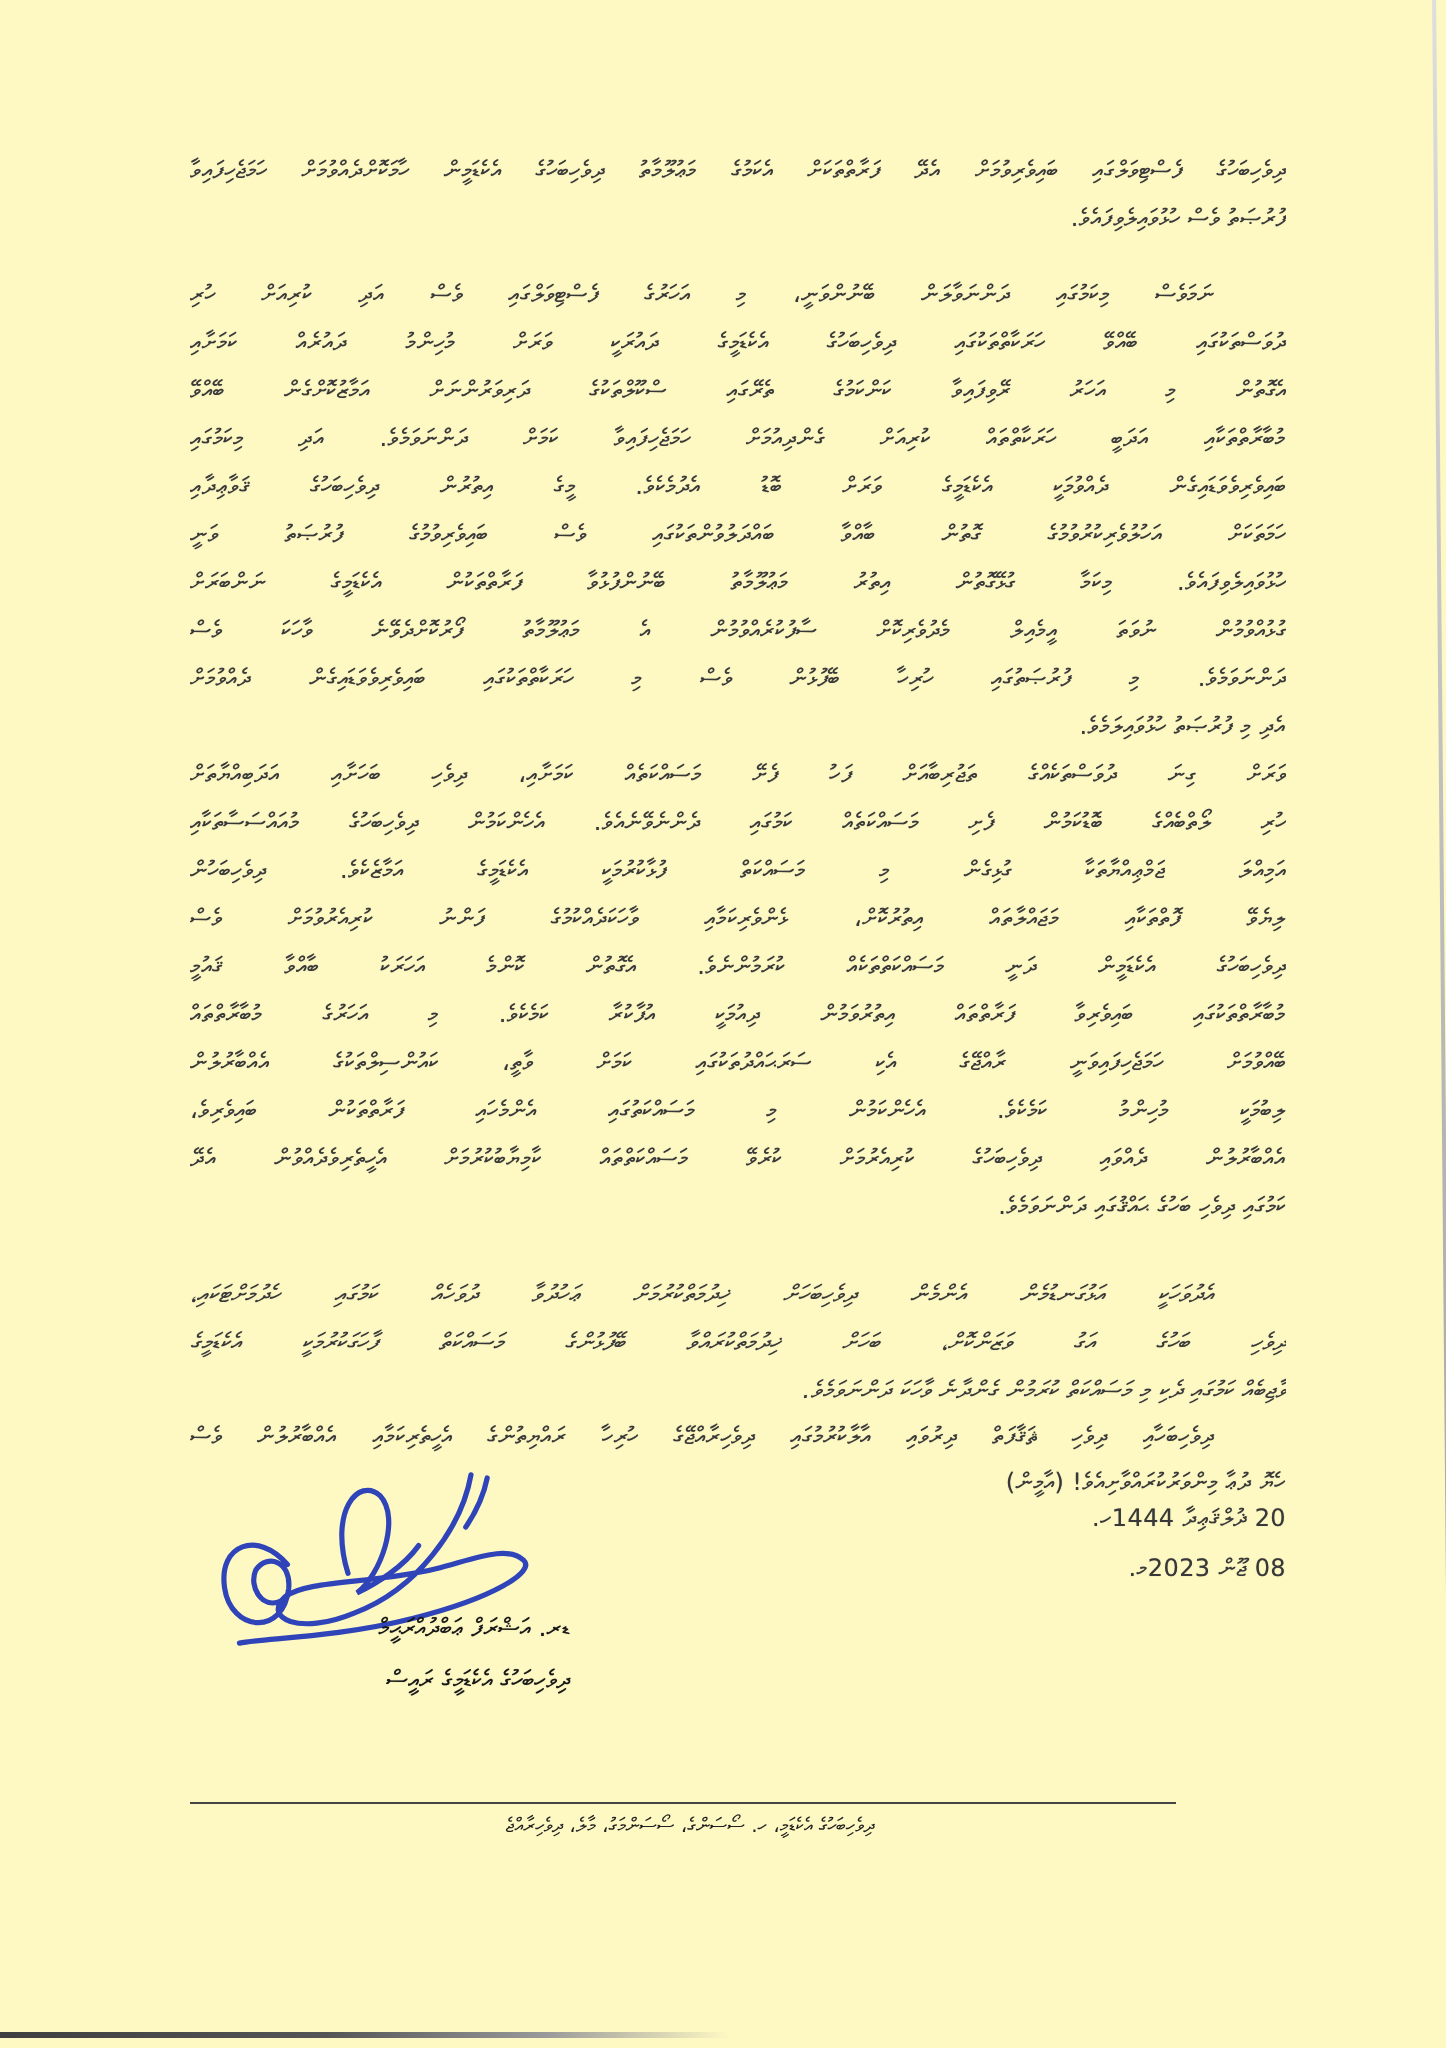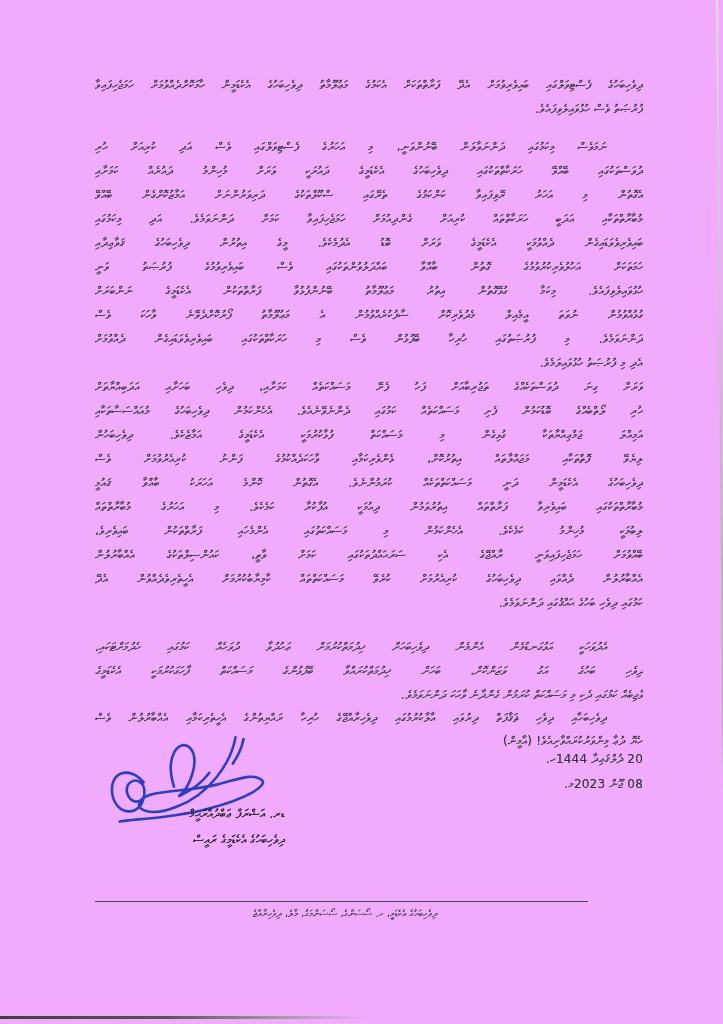--- a/index.html
+++ b/index.html
@@ -3,21 +3,21 @@
 <meta charset="utf-8">
 <style>
   html,body{margin:0;padding:0;}
   body{
     width:723px;height:1024px;
     background:#ffffff;
     font-family:"DejaVu Sans", sans-serif;
     position:relative;
     overflow:hidden;
   }
-  .page{position:absolute;inset:0;background:#f0abfc;}
+  .page{position:absolute;inset:0;background:#fef9c3;}
 
   
   .scan-edge-right{
     position:absolute;left:716px;top:-6px;width:2px;height:1040px;
     background:linear-gradient(to bottom,#dedede 0%,#c2c2c2 35%,#a8a8a8 75%,#8f8f8f 100%);
     transform:rotate(-0.5deg);transform-origin:top center;
   }
   .scan-edge-bottom{
     position:absolute;left:0;top:1016px;width:365px;height:3px;
     background:linear-gradient(to right,#3f3f3f 0%,#555 45%,#9a9a9a 75%,rgba(150,150,150,0) 100%);
@@ -100,22 +100,22 @@
           <div class="tline">ދަންނަވަމެވެ. މި ފުރުޞަތުގައި ހުރިހާ ބޭފުޅުން ވެސް މި ހަރަކާތްތަކުގައި ބައިވެރިވެވަޑައިގެން ދެއްވުމަށް</div>
           <div class="tline tline-end">އެދި މި ފުރުޞަތު ހުޅުވައިލަމެވެ.</div>
         </div>
         <div class="para">
           <div class="tline">ވަރަށް ގިނަ ދުވަސްތަކެއްގެ ތަޖުރިބާއަށް ފަހު ފެށޭ މަސައްކަތެއް ކަމަށާއި، ދިވެހި ބަހަށާއި އަދަބިއްޔާތަށް</div>
           <div class="tline">ހުރި ލޯތްބެއްގެ ބޮޑުކަމުން ފެށި މަސައްކަތެއް ކަމުގައި ދެންނެވޭނެއެވެ. އެހެންކަމުން ދިވެހިބަހުގެ މުއައްސަސާތަކާއި</div>
           <div class="tline">އަމިއްލަ ޖަމްޢިއްޔާތަކާ ގުޅިގެން މި މަސައްކަތް ފުޅާކުރުމަކީ އެކެޑަމީގެ އަމާޒެކެވެ. ދިވެހިބަހުން</div>
           <div class="tline">ލިޔެވޭ ފޮތްތަކާއި މަޖައްލާތައް އިތުރުކޮށް، ޅެންވެރިކަމާއި ވާހަކަދެއްކުމުގެ ފަންނު ކުރިއެރުވުމަށް ވެސް</div>
           <div class="tline">ދިވެހިބަހުގެ އެކެޑަމީން ދަނީ މަސައްކަތްތަކެއް ކުރަމުންނެވެ. އެގޮތުން ކޮންމެ އަހަރަކު ބާއްވާ ޤައުމީ</div>
           <div class="tline">މުބާރާތްތަކުގައި ބައިވެރިވާ ފަރާތްތައް އިތުރުވަމުން ދިއުމަކީ އުފާކުރާ ކަމެކެވެ. މި އަހަރުގެ މުބާރާތްތައް</div>
+          <div class="tline">ބޭއްވުމަށް ހަމަޖެހިފައިވަނީ ރާއްޖޭގެ އެކި ސަރަޙައްދުތަކުގައި ކަމަށް ވާތީ، ކައުންސިލްތަކުގެ އެއްބާރުލުން</div>
           <div class="tline">ލިބުމަކީ މުހިންމު ކަމެކެވެ. އެހެންކަމުން މި މަސައްކަތުގައި އެންމެހައި ފަރާތްތަކުން ބައިވެރިވެ،</div>
-          <div class="tline">ބޭއްވުމަށް ހަމަޖެހިފައިވަނީ ރާއްޖޭގެ އެކި ސަރަޙައްދުތަކުގައި ކަމަށް ވާތީ، ކައުންސިލްތަކުގެ އެއްބާރުލުން</div>
           <div class="tline">އެއްބާރުލުން ދެއްވައި ދިވެހިބަހުގެ ކުރިއެރުމަށް ކުރެވޭ މަސައްކަތްތައް ކާމިޔާބުކުރުމަށް އެހީތެރިވެދެއްވުން އެދޭ</div>
           <div class="tline tline-end">ކަމުގައި ދިވެހި ބަހުގެ ޙައްޤުގައި ދަންނަވަމެވެ.</div>
         </div>
         <div class="para">
           <div class="tline tline-indent">އެދުވަހަކީ އަޅުގަނޑުމެން އެންމެން ދިވެހިބަހަށް ޚިދުމަތްކުރުމަށް ޢަހުދުވާ ދުވަހެއް ކަމުގައި ހެދުމަށްޓަކައި،</div>
           <div class="tline">ދިވެހި ބަހުގެ އަގު ވަޒަންކޮށް، ބަހަށް ޚިދުމަތްކުރައްވާ ބޭފުޅުންގެ މަސައްކަތް ފާހަގަކުރުމަކީ އެކެޑަމީގެ</div>
           <div class="tline tline-end">ވާޖިބެއް ކަމުގައި ދެކި މި މަސައްކަތް ކުރަމުން ގެންދާނެ ވާހަކަ ދަންނަވަމެވެ.</div>
         </div>
         <div class="para">
           <div class="tline tline-indent">ދިވެހިބަހާއި ދިވެހި ޘަޤާފަތް ދިރުވައި އާލާކުރުމުގައި ދިވެހިރާއްޖޭގެ ހުރިހާ ރައްޔިތުންގެ އެހީތެރިކަމާއި އެއްބާރުލުން ވެސް</div>

